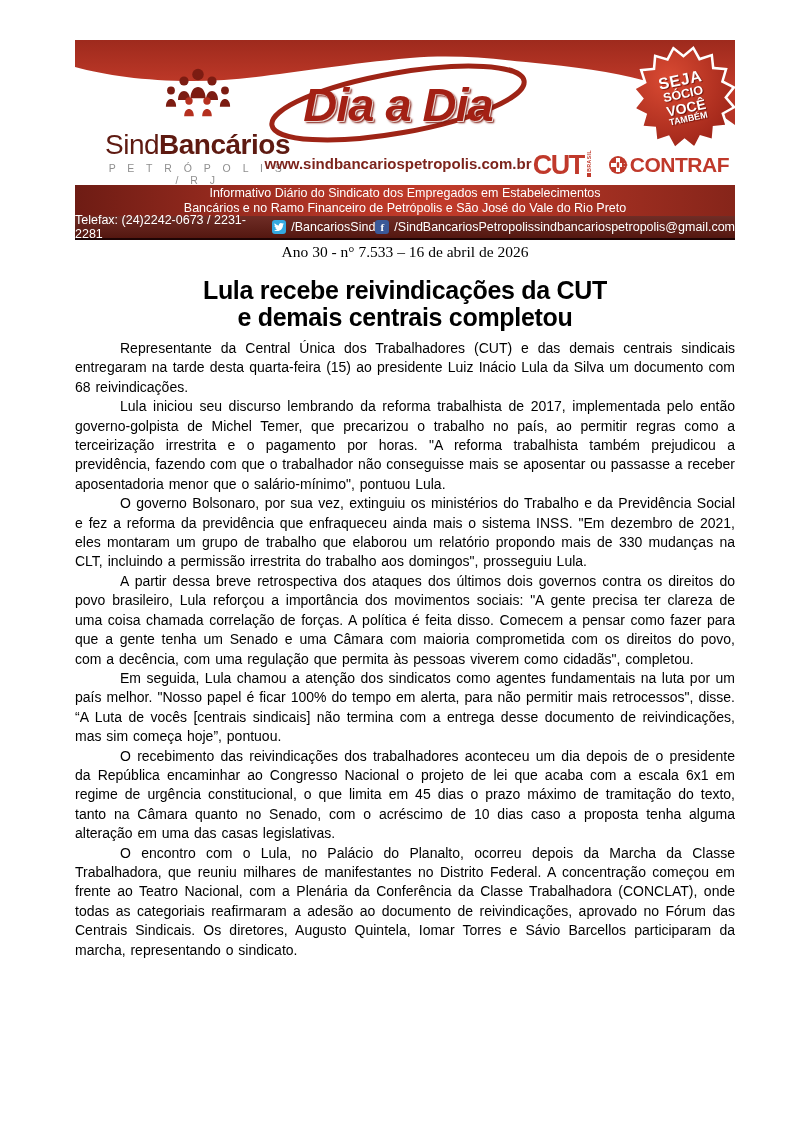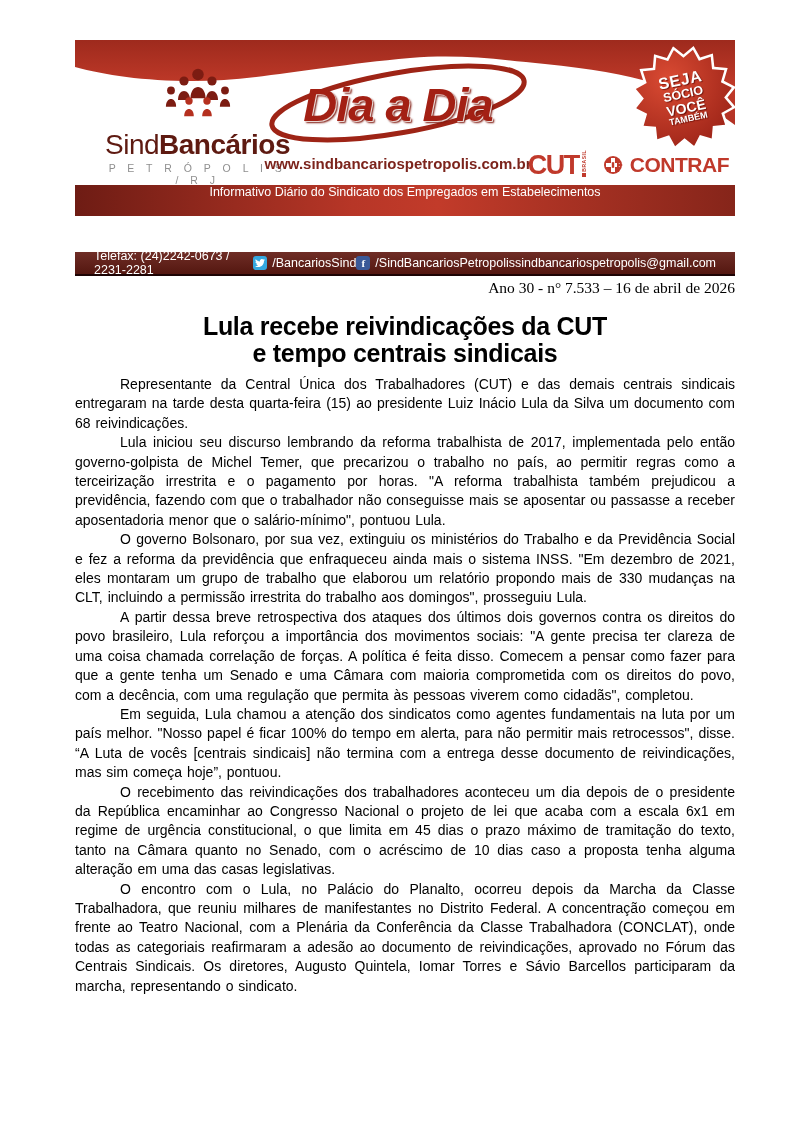--- a/index.html
+++ b/index.html
@@ -23,49 +23,49 @@
              color:#a32014;letter-spacing:-1px;line-height:84px;
              text-shadow:1px 1px 0 #e9d9d5, 2px 2px 2px #7c140a;}
   .site-url{margin-top:8px;font-size:15px;font-weight:bold;color:#7c241c;}
 
   .partners{position:absolute;right:6px;bottom:8px;display:flex;align-items:flex-end;gap:16px;}
   .cut{display:flex;align-items:flex-end;}
   .cut-text{font-size:27px;font-weight:900;color:#c0392b;letter-spacing:-1.5px;line-height:0.85;}
   .cut-mark{display:flex;flex-direction:column;align-items:center;margin-left:2px;}
   .cut-sub{writing-mode:vertical-rl;transform:rotate(180deg);font-size:5px;font-weight:bold;color:#c0392b;letter-spacing:0.5px;}
   .cut-dot{width:4px;height:4px;background:#c0392b;margin-top:1px;}
-  .contraf{display:flex;align-items:center;gap:5px;}
+  .contraf{display:flex;align-items:center;}
   .contraf-text{font-size:21px;font-weight:900;color:#c0392b;letter-spacing:-0.5px;}
 
   .badge{position:absolute;right:2px;top:14px;width:98px;height:98px;transform:rotate(-12deg);}
   .star{position:absolute;clip-path:polygon(50% 0%,58% 9.8%,69.1% 3.8%,72.8% 15.9%,85.4% 14.6%,84.1% 27.2%,96.2% 30.9%,90.2% 42%,100% 50%,90.2% 58%,96.2% 69.1%,84.1% 72.8%,85.4% 85.4%,72.8% 84.1%,69.1% 96.2%,58% 90.2%,50% 100%,42% 90.2%,30.9% 96.2%,27.2% 84.1%,14.6% 85.4%,15.9% 72.8%,3.8% 69.1%,9.8% 58%,0% 50%,9.8% 42%,3.8% 30.9%,15.9% 27.2%,14.6% 14.6%,27.2% 15.9%,30.9% 3.8%,42% 9.8%);}
   .star-outer{inset:-4px;background:#ffffff;}
   .star-inner{inset:0;background:radial-gradient(circle at 38% 28%,#da4b33,#a2271a 75%);
               display:flex;flex-direction:column;align-items:center;justify-content:center;
               color:#fff;font-weight:bold;line-height:1.02;text-shadow:1px 1px 1px #6e120a;}
   .b1{font-size:16px;letter-spacing:0.5px;}
   .b2{font-size:12.5px;}
   .b3{font-size:14px;}
   .b4{font-size:9px;}
 
   
-  .info-bar{height:31px;display:flex;flex-direction:column;text-align:center;
+  .info-bar{height:31px;display:flex;flex-direction:column;justify-content:center;text-align:center;
             color:#fff;font-size:12.5px;line-height:15px;
             background:linear-gradient(90deg,#6e1c14,#b73627 42%,#c23b2a 55%,#86251a);}
   .contact-bar{height:22px;display:flex;align-items:center;justify-content:space-between;
-               color:#fff;font-size:12.5px;padding:0 19px;
+               color:#fff;font-size:12.5px;padding:0 0;
                background:linear-gradient(180deg,#6f2d26,#541710);
-               border-bottom:2px solid #1d0404;margin-top:36px;}
+               border-bottom:2px solid #1d0404;}
   .social{display:flex;align-items:center;gap:5px;}
   .sq-icon{width:14px;height:14px;border-radius:3px;display:flex;align-items:center;justify-content:center;flex:none;}
   .tw{background:#35a8e0;}
   .fb{background:#3b5998;color:#fff;font-weight:bold;font-size:11px;font-family:"Liberation Serif",serif;}
 
   
-  .edition{text-align:right;font-family:"Liberation Serif",serif;font-size:15.5px;color:#000;padding-top:3px;}
+  .edition{text-align:center;font-family:"Liberation Serif",serif;font-size:15.5px;color:#000;padding-top:3px;}
   .title{margin-top:16px;text-align:center;font-weight:bold;font-size:25px;line-height:27px;
          letter-spacing:-0.3px;color:#000;}
   .body{margin-top:8px;font-size:14px;line-height:19.4px;text-align:justify;color:#000;word-spacing:1px;}
   .body p{margin:0;text-indent:45px;}
 </style>
 </head>
 <body>
 
 <div class="page">
   <div class="content">
@@ -157,20 +157,21 @@
           <span class="b1">SEJA</span>
           <span class="b2">SÓCIO</span>
           <span class="b3">VOCÊ</span>
           <span class="b4">TAMBÉM</span>
         </div>
       </div>
     </div>
 
     <div class="info-bar">
       <div>Informativo Diário do Sindicato dos Empregados em Estabelecimentos</div>
+      <div>Bancários e no Ramo Financeiro de Petrópolis e São José do Vale do Rio Preto</div>
     </div>
 
     <div class="contact-bar">
       <span>Telefax: (24)2242-0673 / 2231-2281</span>
       <span class="social">
         <span class="sq-icon tw">
           <svg width="10" height="10" viewBox="0 0 24 24" fill="#ffffff">
               <path d="M23.95 4.57a10 10 0 01-2.82.77 4.96 4.96 0 002.16-2.72c-.95.56-2 .96-3.13 1.18a4.92 4.92 0 00-8.38 4.48C7.69 8.1 4.07 6.13 1.64 3.16a4.82 4.82 0 00-.67 2.48c0 1.71.87 3.21 2.19 4.1a4.9 4.9 0 01-2.23-.62v.06a4.92 4.92 0 003.95 4.83 5 5 0 01-2.21.08 4.94 4.94 0 004.6 3.42A9.87 9.87 0 011.17 19.6c-.39 0-.78-.02-1.17-.07a14 14 0 007.56 2.21c9.05 0 14-7.5 14-13.99v-.63a10 10 0 002.39-2.55z"></path>
             </svg>
         </span>
@@ -180,21 +181,21 @@
         <span class="sq-icon fb">f</span>
         <span>/SindBancariosPetropolis</span>
       </span>
       <span>sindbancariospetropolis@gmail.com</span>
     </div>
 
     <div class="edition">Ano 30 - n° 7.533 – 16 de abril de 2026</div>
 
     <div class="title">
       <div>Lula recebe reivindicações da CUT</div>
-      <div>e tempo centrais sindicais</div>
+      <div>e demais centrais completou</div>
     </div>
 
     <div class="body">
       <p>Representante da Central Única dos Trabalhadores (CUT) e das demais centrais sindicais entregaram na tarde desta quarta-feira (15) ao presidente Luiz Inácio Lula da Silva um documento com 68 reivindicações.</p>
       <p>Lula iniciou seu discurso lembrando da reforma trabalhista de 2017, implementada pelo então governo-golpista de Michel Temer, que precarizou o trabalho no país, ao permitir regras como a terceirização irrestrita e o pagamento por horas. "A reforma trabalhista também prejudicou a previdência, fazendo com que o trabalhador não conseguisse mais se aposentar ou passasse a receber aposentadoria menor que o salário-mínimo", pontuou Lula.</p>
       <p>O governo Bolsonaro, por sua vez, extinguiu os ministérios do Trabalho e da Previdência Social e fez a reforma da previdência que enfraqueceu ainda mais o sistema INSS. "Em dezembro de 2021, eles montaram um grupo de trabalho que elaborou um relatório propondo mais de 330 mudanças na CLT, incluindo a permissão irrestrita do trabalho aos domingos", prosseguiu Lula.</p>
       <p>A partir dessa breve retrospectiva dos ataques dos últimos dois governos contra os direitos do povo brasileiro, Lula reforçou a importância dos movimentos sociais: "A gente precisa ter clareza de uma coisa chamada correlação de forças. A política é feita disso. Comecem a pensar como fazer para que a gente tenha um Senado e uma Câmara com maioria comprometida com os direitos do povo, com a decência, com uma regulação que permita às pessoas viverem como cidadãs", completou.</p>
       <p>Em seguida, Lula chamou a atenção dos sindicatos como agentes fundamentais na luta por um país melhor. "Nosso papel é ficar 100% do tempo em alerta, para não permitir mais retrocessos", disse. “A Luta de vocês [centrais sindicais] não termina com a entrega desse documento de reivindicações, mas sim começa hoje”, pontuou.</p>
       <p>O recebimento das reivindicações dos trabalhadores aconteceu um dia depois de o presidente da República encaminhar ao Congresso Nacional o projeto de lei que acaba com a escala 6x1 em regime de urgência constitucional, o que limita em 45 dias o prazo máximo de tramitação do texto, tanto na Câmara quanto no Senado, com o acréscimo de 10 dias caso a proposta tenha alguma alteração em uma das casas legislativas.</p>
       <p>O encontro com o Lula, no Palácio do Planalto, ocorreu depois da Marcha da Classe Trabalhadora, que reuniu milhares de manifestantes no Distrito Federal. A concentração começou em frente ao Teatro Nacional, com a Plenária da Conferência da Classe Trabalhadora (CONCLAT), onde todas as categoriais reafirmaram a adesão ao documento de reivindicações, aprovado no Fórum das Centrais Sindicais. Os diretores, Augusto Quintela, Iomar Torres e Sávio Barcellos participaram da marcha, representando o sindicato.</p>

